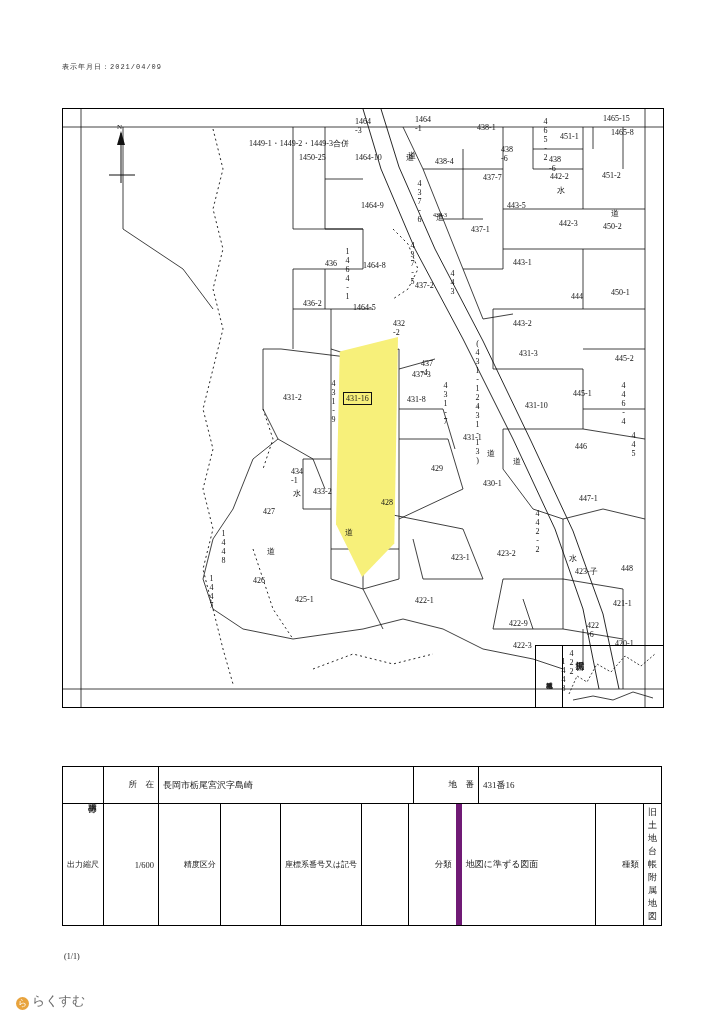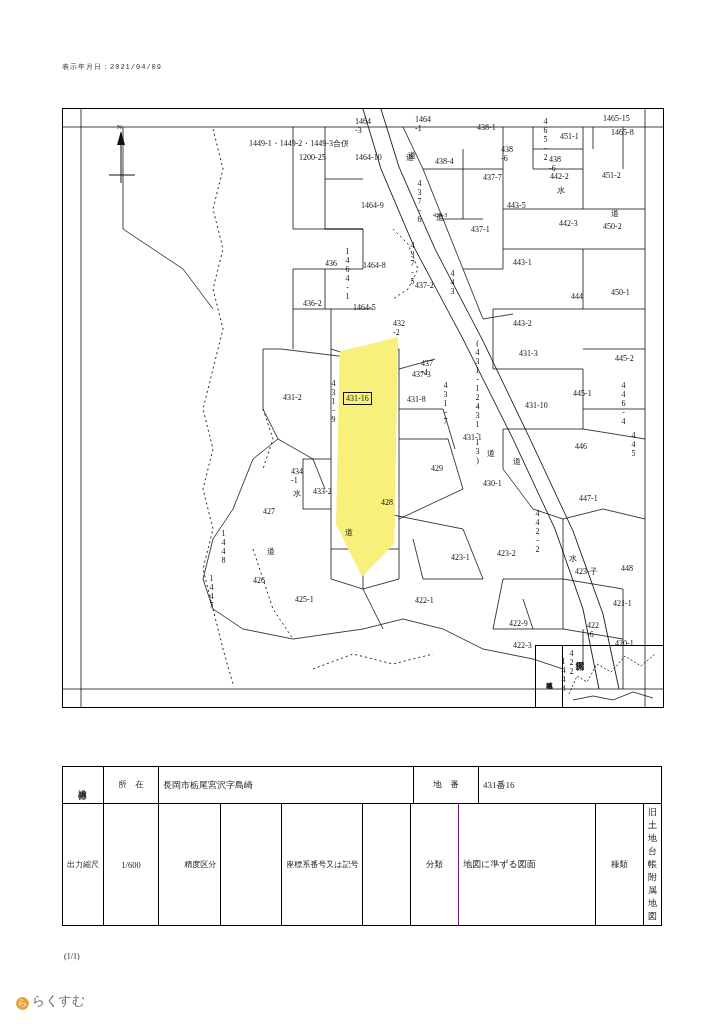--- a/index.html
+++ b/index.html
@@ -28,21 +28,21 @@
   .legend-box{position:absolute;right:0px;bottom:0px;width:128px;height:62px;border-left:1px solid #000;border-top:1px solid #000;box-sizing:border-box;display:flex;}
   .legend-left{width:26px;border-right:1px solid #000;display:flex;align-items:center;justify-content:center;}
   .legend-left span{writing-mode:vertical-rl;font-size:6.5px;letter-spacing:0px;}
   .legend-right{flex:1;position:relative;}
   .legend-name{position:absolute;left:10px;top:8px;writing-mode:vertical-rl;font-size:9px;}
 
   
   .info-table{position:absolute;left:62px;top:766px;width:600px;border:1px solid #000;border-collapse:collapse;font-size:9px;}
   .info-table td{border:1px solid #000;padding:2px 4px;height:30px;vertical-align:middle;}
   .cell-v{writing-mode:vertical-rl;text-orientation:upright;font-size:8.5px;letter-spacing:1px;height:100%;display:inline-block;}
-  .lbl{text-align:center;font-size:8.5px;white-space:nowrap;}
+  .lbl{text-align:right;font-size:8.5px;white-space:nowrap;}
   .two-line{line-height:10px;font-size:8px;text-align:right;}
   .diag{position:relative;overflow:hidden;}
   .diag::after{content:"";position:absolute;left:0;top:0;width:100%;height:100%;
      background:linear-gradient(to right bottom, transparent calc(50% - 0.5px), #000 50%, transparent calc(50% + 0.5px));}
 
   .pageno{position:absolute;left:64px;top:952px;font-size:8px;}
   .logo{position:absolute;left:16px;top:992px;font-size:13px;color:#6b6b6b;font-family:"DejaVu Sans",sans-serif;}
   .logo .mark{display:inline-block;width:13px;height:13px;border-radius:50%;background:#e8a33d;color:#fff;font-size:9px;text-align:center;line-height:13px;margin-right:3px;vertical-align:-1px;}
 </style>
 </head>
@@ -166,21 +166,21 @@
       <div class="subject-label">431-16</div>
 
       <div id="label-layer">
           <div class="parcel-label" style="left: 292px; top: 8px;">1464<br>-3</div>
           <div class="parcel-label" style="left: 352px; top: 6px;">1464<br>-1</div>
           <div class="parcel-label" style="left: 414px; top: 14px;">438-1</div>
           <div class="parcel-label" style="left: 540px; top: 5px;">1465-15</div>
           <div class="parcel-label" style="left: 548px; top: 19px;">1465-8</div>
           <div class="parcel-label" style="left: 497px; top: 23px;">451-1</div>
           <div class="parcel-label vlabel" style="left: 478px; top: 8px;">465-2</div>
-          <div class="parcel-label" style="left: 236px; top: 44px;">1200-25</div>
+          <div class="parcel-label" style="left: 236px; top: 44px;">1450-25</div>
           <div class="parcel-label" style="left: 292px; top: 44px;">1464-10</div>
           <div class="parcel-label" style="left: 372px; top: 48px;">438-4</div>
           <div class="parcel-label" style="left: 438px; top: 36px;">438<br>-6</div>
           <div class="parcel-label" style="left: 486px; top: 46px;">438<br>-6</div>
           <div class="parcel-label" style="left: 487px; top: 63px;">442-2</div>
           <div class="parcel-label" style="left: 494px; top: 77px;">水</div>
           <div class="parcel-label" style="left: 539px; top: 62px;">451-2</div>
           <div class="parcel-label" style="left: 343px; top: 44px;">道</div>
           <div class="parcel-label" style="left: 420px; top: 64px;">437-7</div>
           <div class="parcel-label" style="left: 298px; top: 92px;">1464-9</div>
@@ -287,21 +287,21 @@
       </td>
       <td class="lbl">1/600</td>
       <td colspan="3" style="padding:0;">
         <table style="width:100%;border-collapse:collapse;font-size:9px;">
           <tbody>
                 <tr>
             <td style="width:54px;border:none;border-right:1px solid #000;" class="lbl two-line">精度区分</td>
             <td style="width:54px;border:none;border-right:1px solid #000;"></td>
             <td style="width:62px;border:none;border-right:1px solid #000;" class="lbl two-line">座標系番号又は記号</td>
             <td style="width:40px;border:none;border-right:1px solid #000;"></td>
-            <td style="width:40px;border:none;border-right:1px solid #701a75;" class="lbl">分類</td>
+            <td style="width:40px;border:none;border-right:6px solid #701a75;" class="lbl">分類</td>
             <td style="width:132px;border:none;border-right:1px solid #000;padding-left:4px;">地図に準ずる図面</td>
             <td style="width:40px;border:none;border-right:1px solid #000;" class="lbl">種類</td>
             <td style="border:none;padding-left:4px;">旧土地台帳附属地図</td>
           </tr>
         </tbody>
             </table>
       </td>
     </tr>
   </tbody>
     </table>

